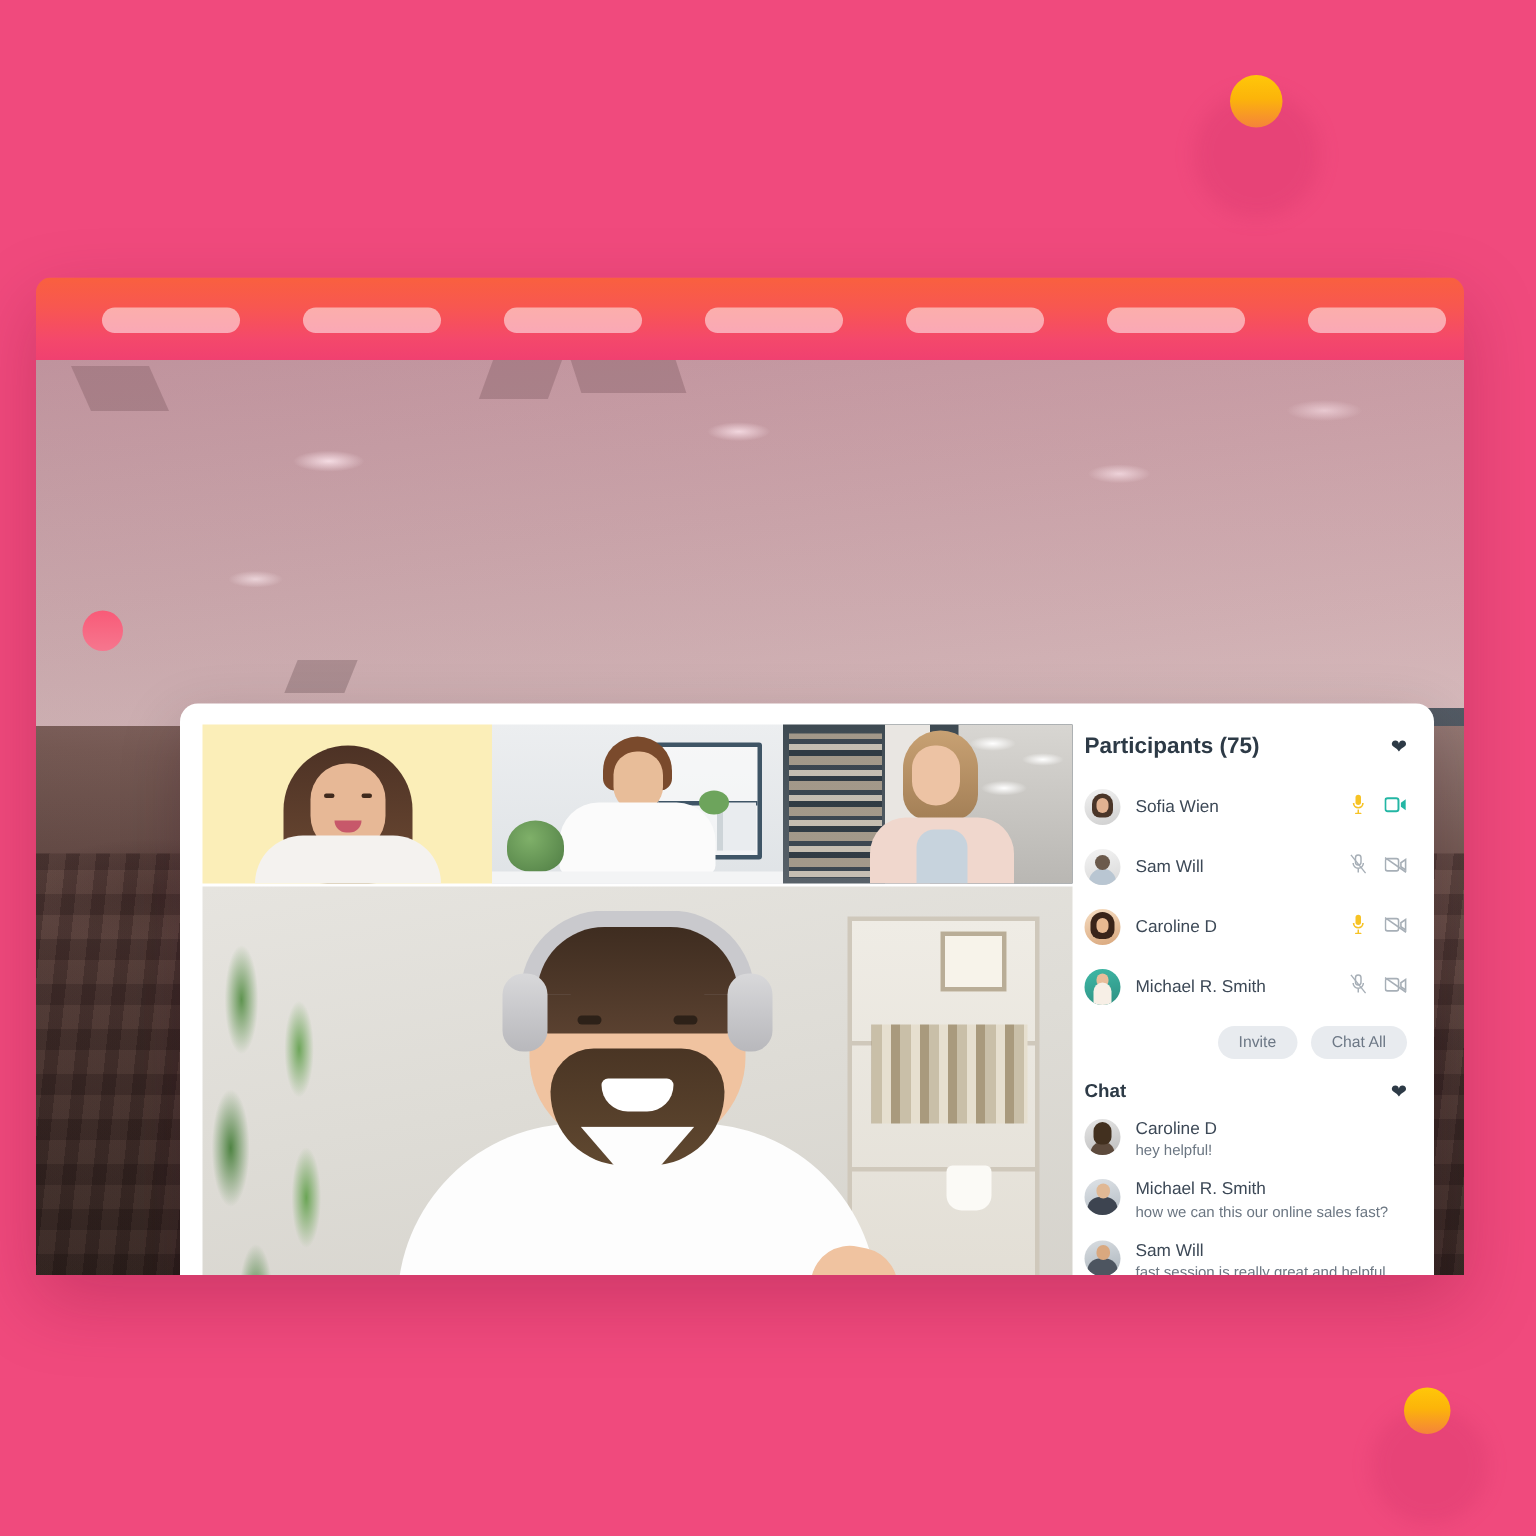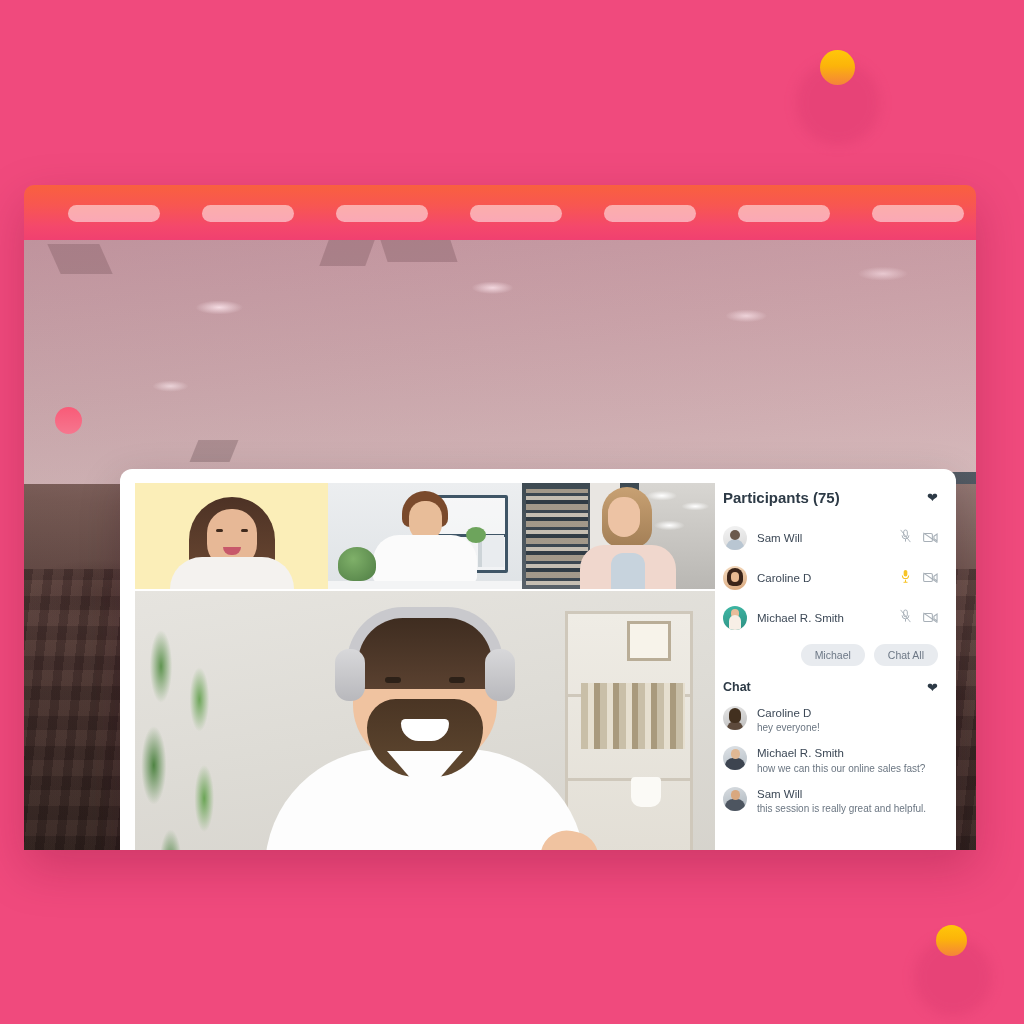--- a/index.html
+++ b/index.html
@@ -351,20 +351,40 @@
 
       </div>
 
       <div class="side">
 
         <div class="panel-head">
           <div class="panel-title">Participants (75)</div>
           <div class="heart">❤</div>
         </div>
 
+        <div class="p-row">
+          <div class="avatar av1"></div>
+          <div class="p-name">Sofia Wien</div>
+          <div class="p-icons">
+            <span>
+              <svg width="11" height="14" viewBox="0 0 18 22" fill="#F7C325">
+                  <rect x="6" y="1" width="6" height="11" rx="3"></rect>
+                  <path d="M3 10a6 6 0 0 0 12 0h-1.8a4.2 4.2 0 0 1-8.4 0H3z"></path>
+                  <rect x="8.2" y="17" width="1.6" height="4"></rect>
+                  <rect x="5.5" y="20.6" width="7" height="1.3" rx=".6"></rect>
+                </svg>
+            </span>
+            <span>
+              <svg width="15" height="11" viewBox="0 0 24 17" fill="none">
+                  <rect x="0.9" y="1.5" width="14" height="14" rx="2.5" stroke="#23B6A4" stroke-width="2.1"></rect>
+                  <path d="M17.5 6.3 22.6 2.6v11.8l-5.1-3.7z" fill="#23B6A4"></path>
+                </svg>
+            </span>
+          </div>
+        </div>
 
         <div class="p-row">
           <div class="avatar av2"></div>
           <div class="p-name">Sam Will</div>
           <div class="p-icons">
             <span>
               <svg width="11" height="14" viewBox="0 0 18 22" fill="none" stroke="#A7AFB7" stroke-width="1.6">
                   <rect x="6" y="1.2" width="6" height="11" rx="3"></rect>
                   <path d="M3.4 10a5.6 5.6 0 0 0 11.2 0"></path>
                   <path d="M9 15.8v4.4"></path>
@@ -419,49 +439,49 @@
               <svg width="15" height="11" viewBox="0 0 24 17" fill="none" stroke="#A7AFB7" stroke-width="1.7">
                   <rect x="1" y="2" width="14" height="13" rx="2.2"></rect>
                   <path d="M17.5 6.4 22.5 3v11l-5-3.4z"></path>
                   <path d="M0.5 1 23 16.5"></path>
                 </svg>
             </span>
           </div>
         </div>
 
         <div class="panel-actions">
-          <button class="pill-btn">Michael</button>
+          <button class="pill-btn">Invite</button>
           <button class="pill-btn">Chat All</button>
         </div>
 
         <div class="panel-head chat-head">
           <div class="panel-title" style="font-size:12.5px">Chat</div>
           <div class="heart">❤</div>
         </div>
 
         <div class="c-row">
           <div class="avatar av5"></div>
           <div class="c-body">
             <div class="c-name">Caroline D</div>
-            <div class="c-msg">hey everyone!</div>
+            <div class="c-msg">hey helpful!</div>
           </div>
         </div>
 
         <div class="c-row">
           <div class="avatar av6"></div>
           <div class="c-body">
             <div class="c-name">Michael R. Smith</div>
             <div class="c-msg">how we can this our online sales fast?</div>
           </div>
         </div>
 
         <div class="c-row">
           <div class="avatar av7"></div>
           <div class="c-body">
             <div class="c-name">Sam Will</div>
-            <div class="c-msg">this session is really great and helpful.</div>
+            <div class="c-msg">fast session is really great and helpful.</div>
           </div>
         </div>
 
       </div>
     </div>
   </div>
 </div>
 
 </body></html>

